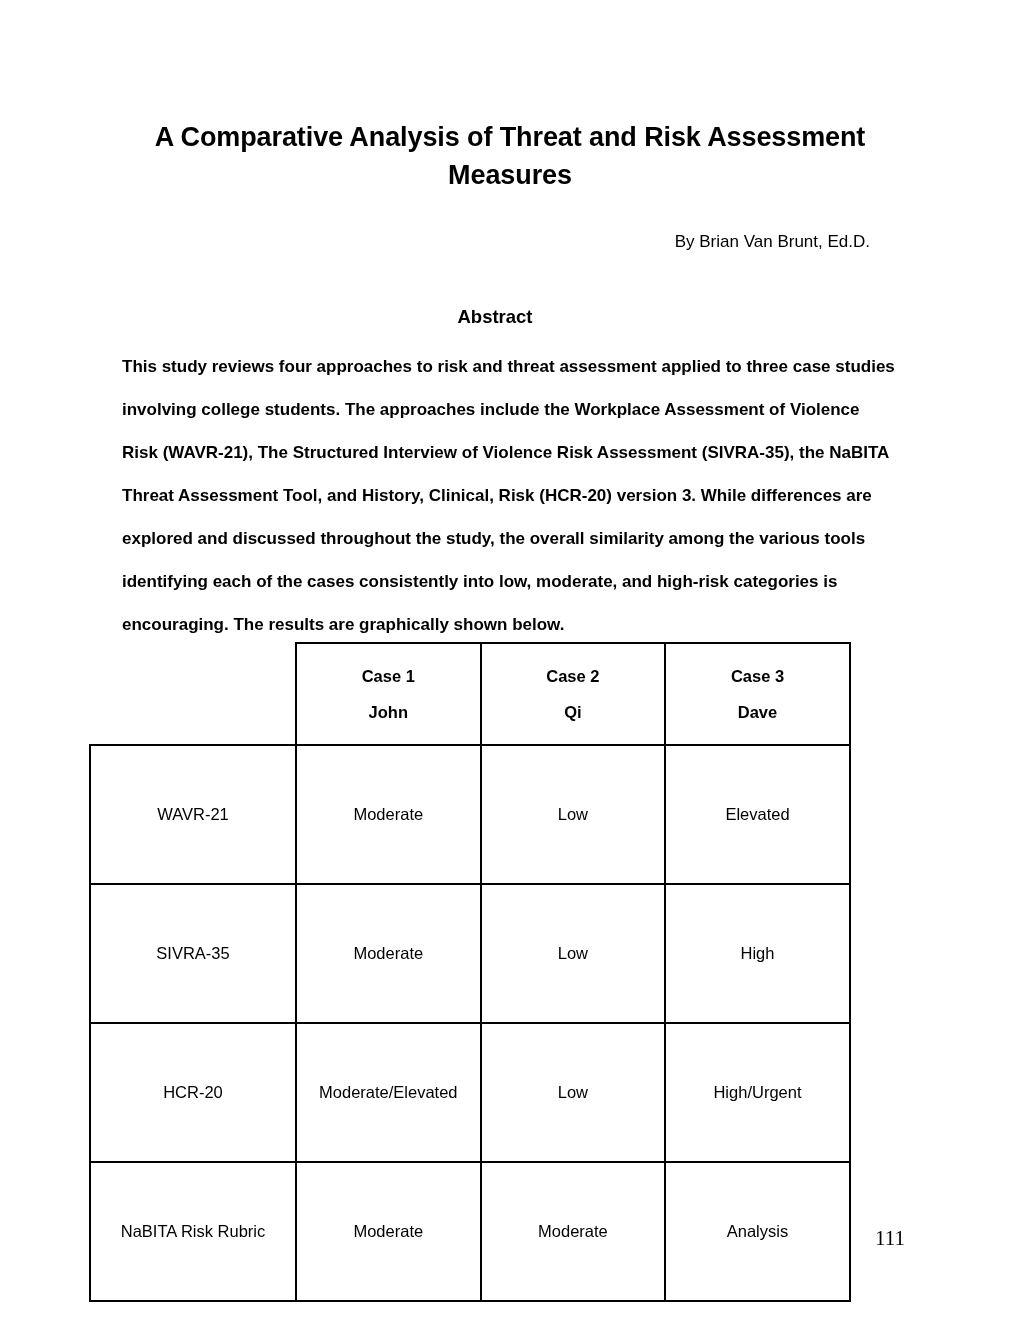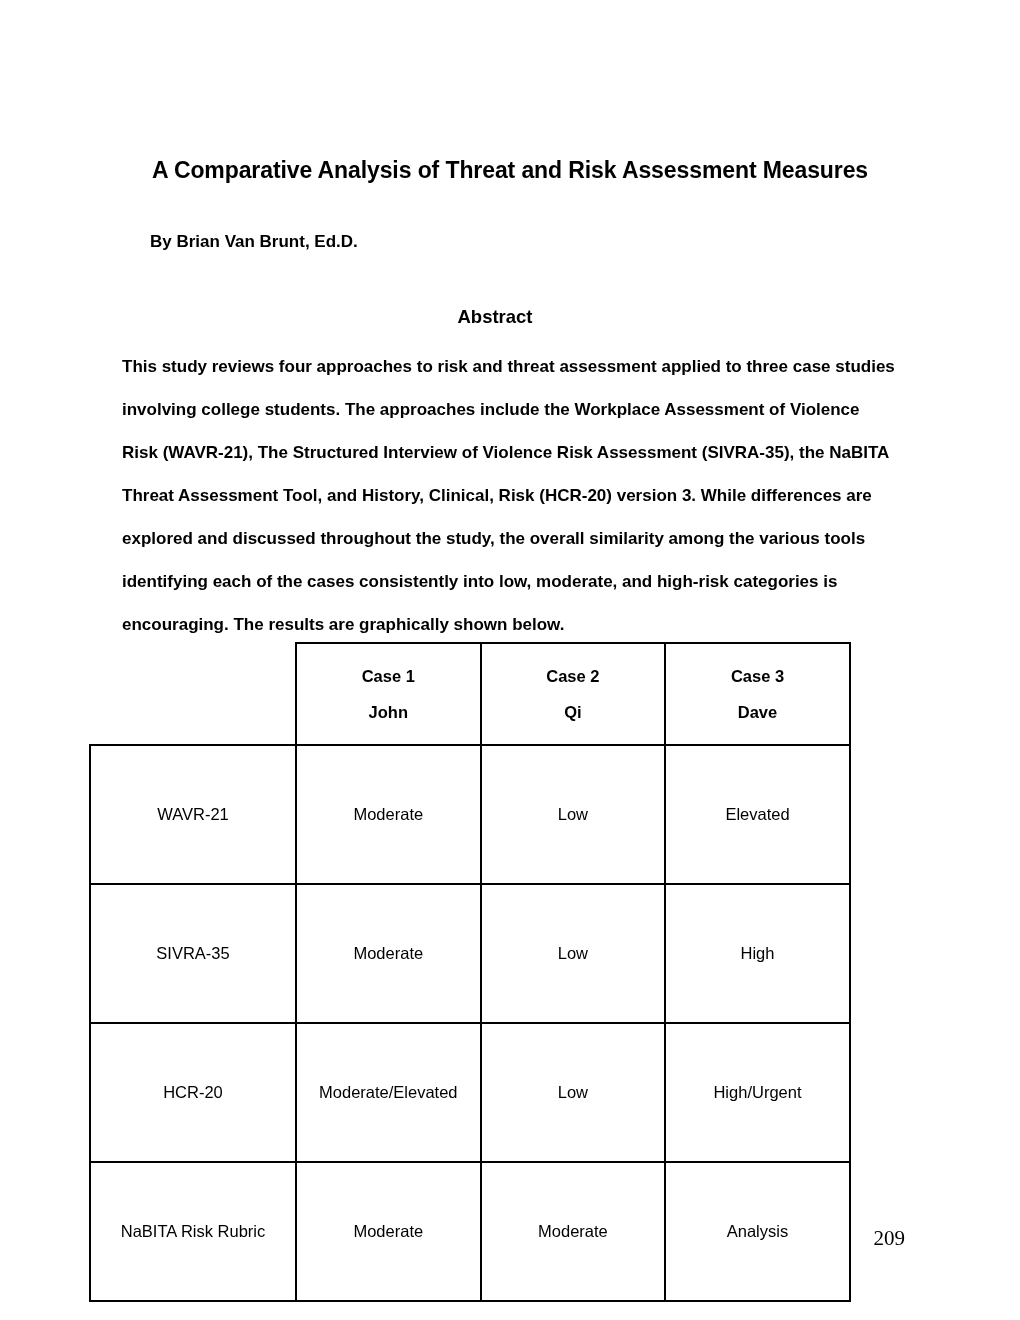--- a/index.html
+++ b/index.html
@@ -23,35 +23,34 @@
     box-sizing: border-box;
   }
 
   
   .doc-title {
     position: absolute;
     left: 150px;
     top: 118px;
     width: 720px;
     text-align: center;
-    font-size: 23px;
+    font-size: 27px;
     font-weight: bold;
     line-height: 1.42;
     letter-spacing: -0.1px;
-    margin-top: 36px;
   }
 
   .byline {
     position: absolute;
     left: 150px;
     top: 230px;
     width: 720px;
-    text-align: left;
+    text-align: right;
     font-size: 17px;
-    font-weight: bold;
+    font-weight: normal;
     line-height: 1.4;
   }
 
   
   .abstract-heading {
     position: absolute;
     left: 122px;
     top: 306px;
     width: 746px;
     text-align: center;
@@ -189,15 +188,15 @@
       </tr>
       <tr>
         <td class="row-label">NaBITA Risk Rubric</td>
         <td>Moderate</td>
         <td>Moderate</td>
         <td>Analysis</td>
       </tr>
     </tbody>
   </table>
 
-  <div class="page-number">209</div>
+  <div class="page-number">111</div>
 
 </div>
 
 </body></html>

